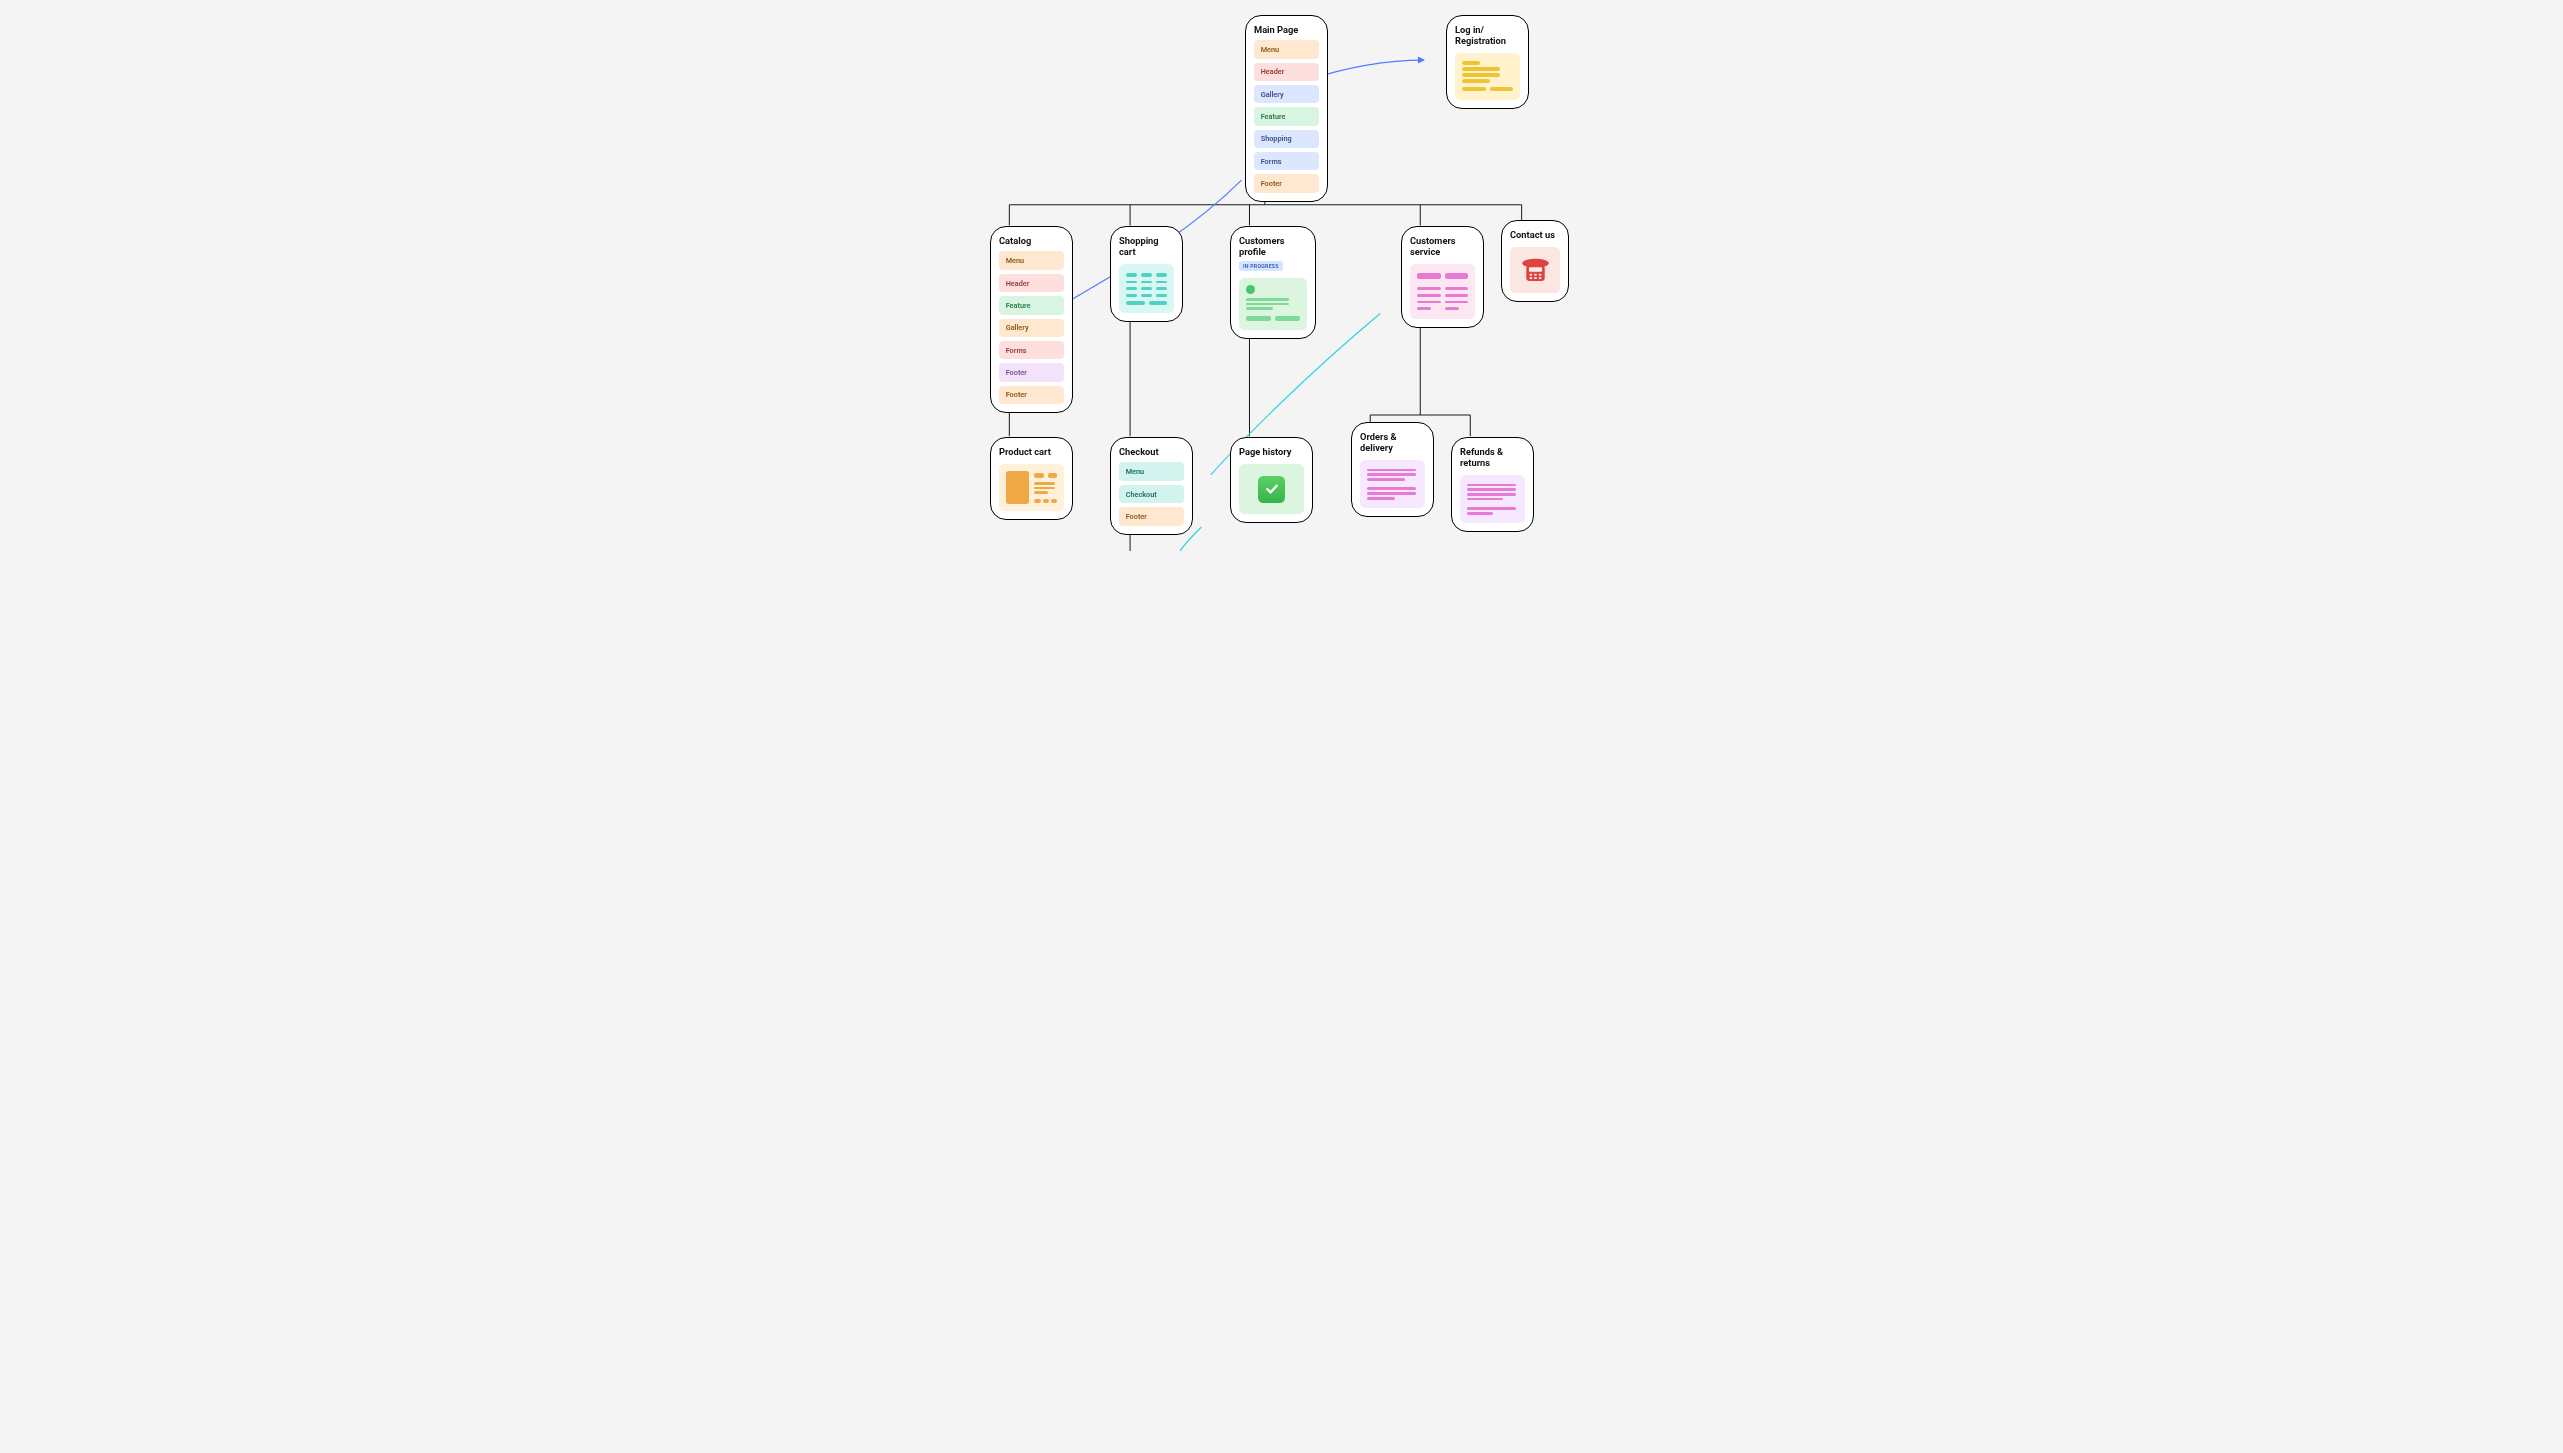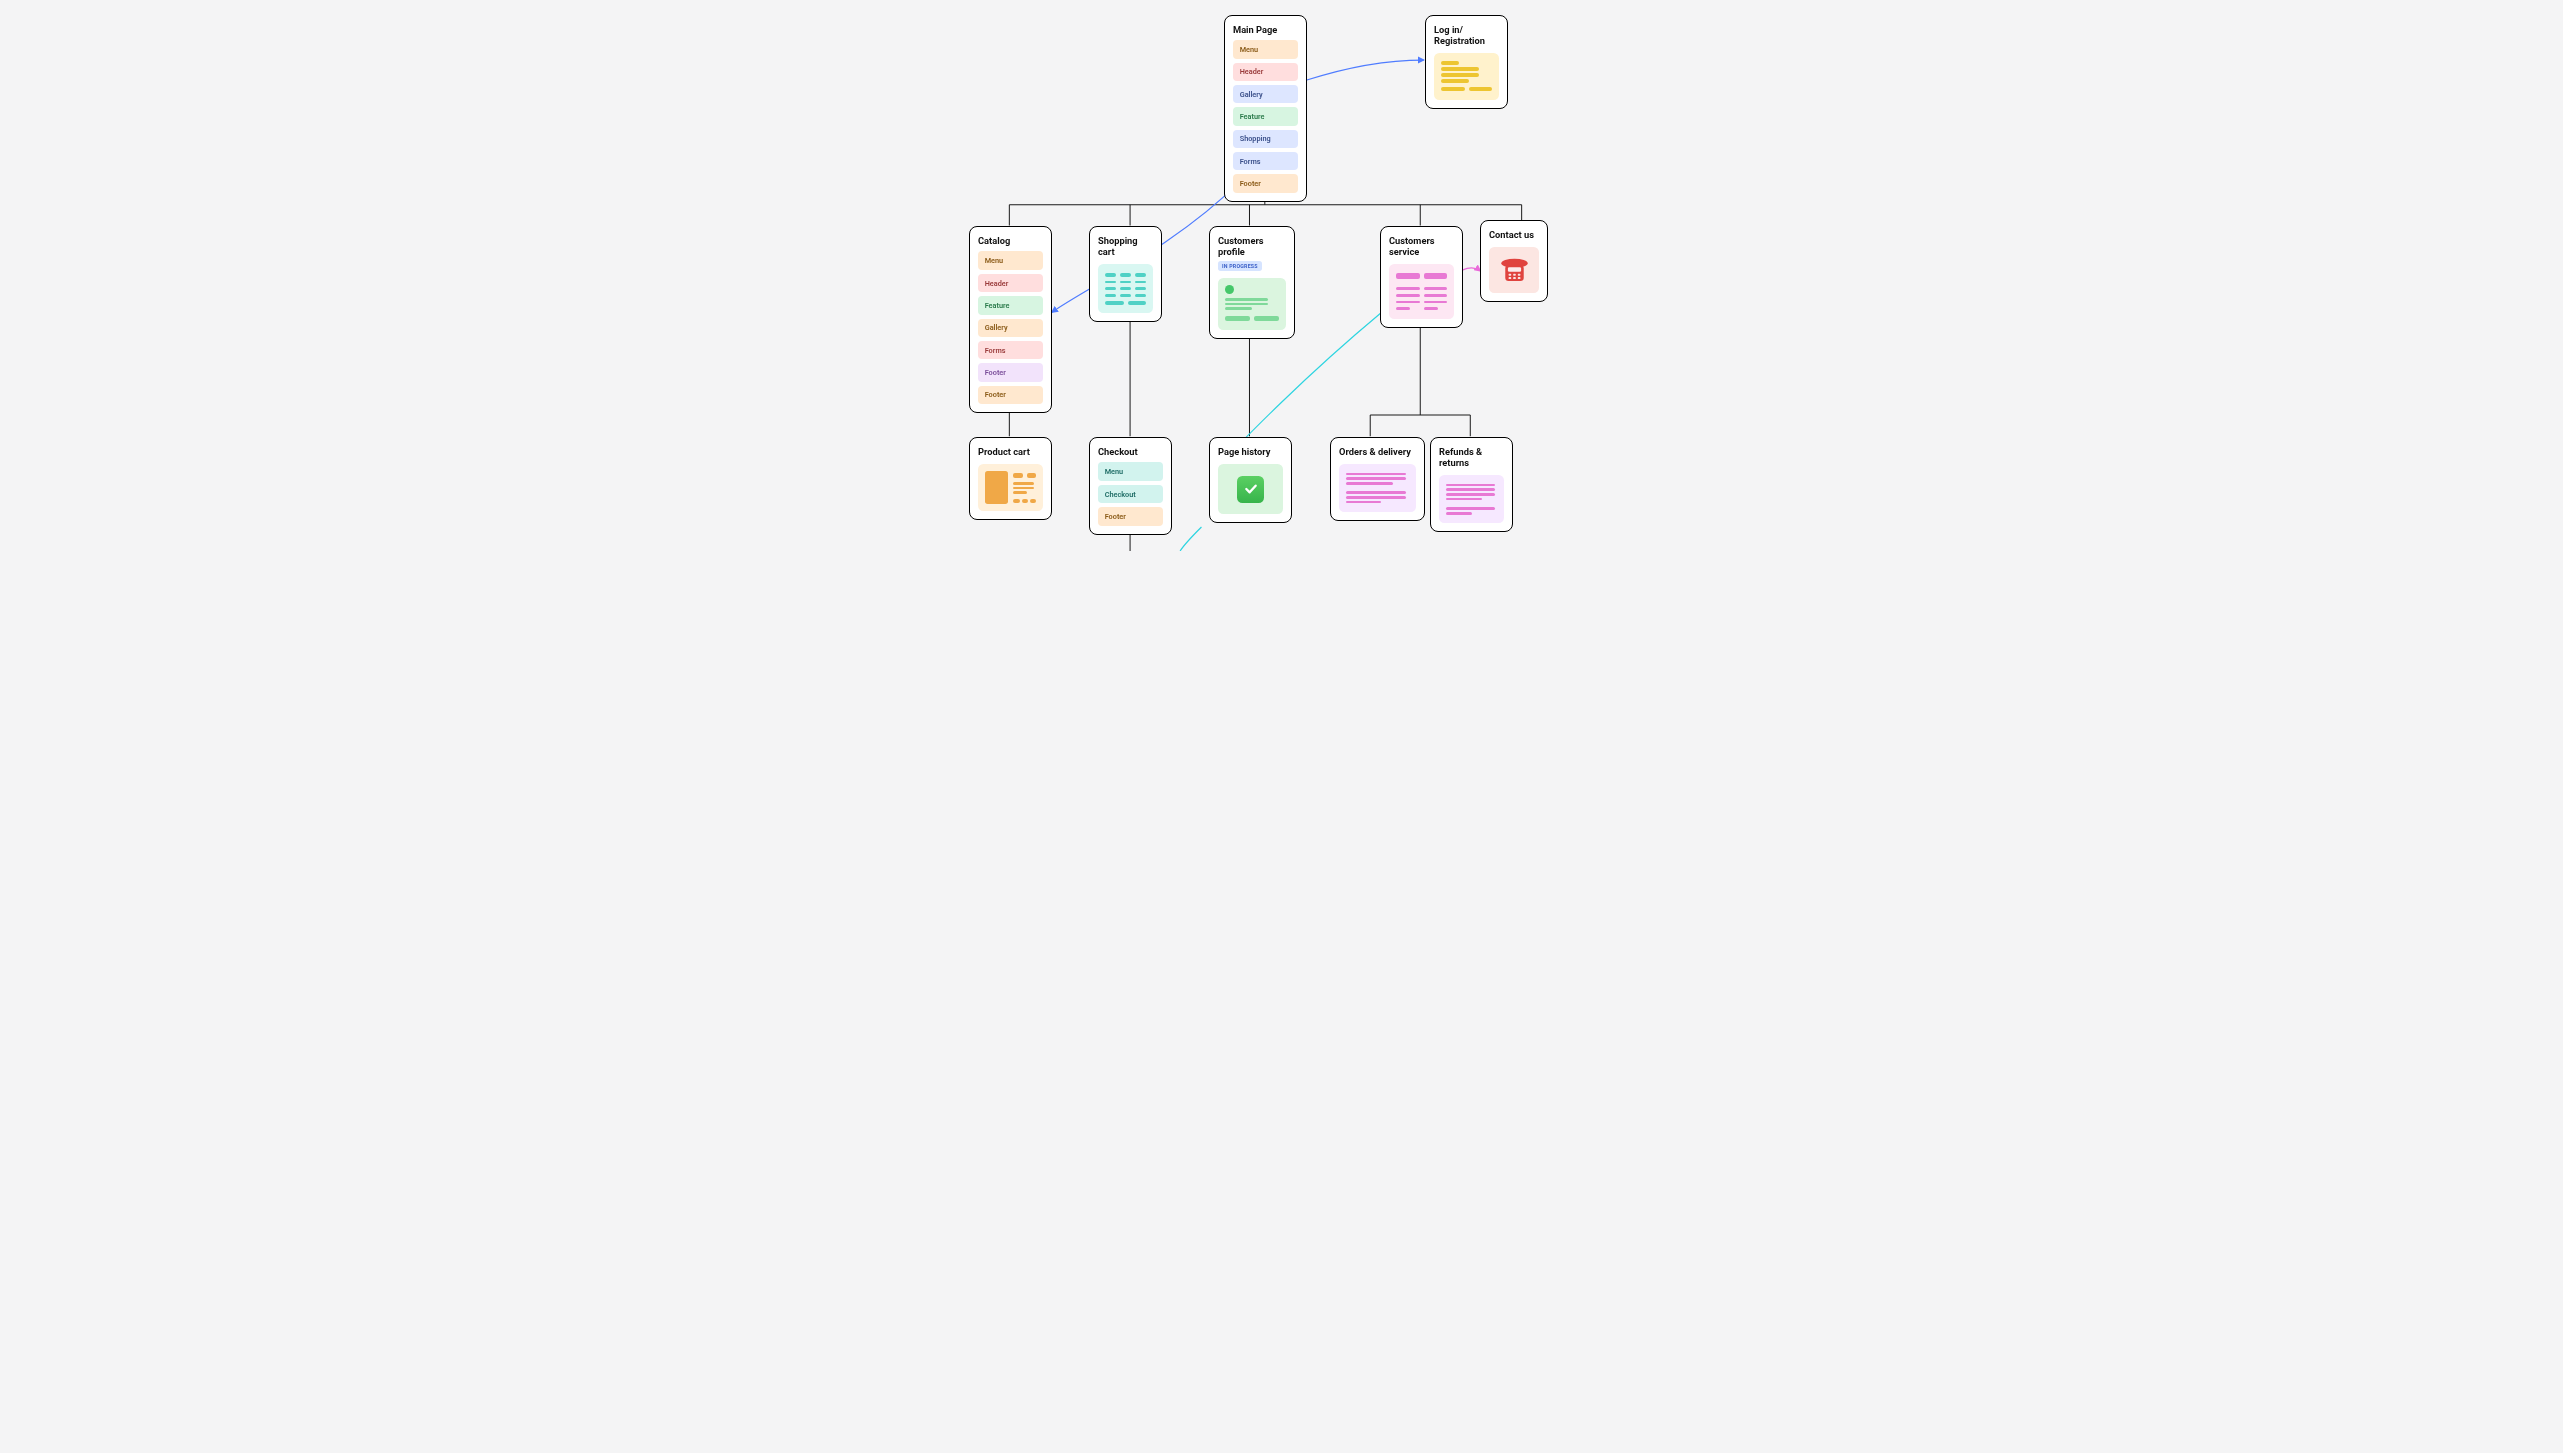--- a/index.html
+++ b/index.html
@@ -3,22 +3,22 @@
 <meta charset="utf-8">
 <style>
 html,body{
   margin:0;padding:0;width:100%;height:100%;
   background:#f4f4f5;
   font-family:-apple-system,BlinkMacSystemFont,"Segoe UI",Roboto,Helvetica,Arial,sans-serif;
 }
 #canvas{position:relative;width:961px;height:551px;margin:0 auto;background:#f4f4f5;}
 svg.connectors{position:absolute;left:0;top:0;pointer-events:none;}
 .node{
-  position:absolute;background:#fff;border:1.3px solid #000;border-radius:8px;
-  box-sizing:border-box;padding:8px;
+  position:absolute;background:#fff;border:1.3px solid #000;border-radius:16px;
+  box-sizing:border-box;padding:8px;margin-left:21px;
 }
 .node-title{font-weight:700;font-size:9.3px;color:#111;line-height:1.2;}
 .section-list{display:flex;flex-direction:column;gap:4px;margin-top:5.3px;}
 .section-item{
   border-radius:4px;padding:4.7px 6.7px;font-size:7.3px;font-weight:600;color:#333;
 }
 .badge{
   display:inline-block;font-size:5.3px;font-weight:700;letter-spacing:0.2px;
   background:#d6e4ff;color:#3a5fc8;border-radius:2.7px;padding:2px 4px;margin-top:4px;
 }
@@ -283,21 +283,21 @@
     <div class="check-wrap">
       <div class="check">
         <svg viewBox="0 0 24 24">
               <path d="M5 12 L10 17 L19 7" stroke="#fff" stroke-width="3.5" fill="none" stroke-linecap="round" stroke-linejoin="round"></path>
             </svg>
       </div>
     </div>
   </div>
 </div>
 
-<div class="node" style="left:529px;top:437px;width:95px;">
+<div class="node" style="left:529px;top:422px;width:83px;">
   <div class="node-title">Orders &amp; delivery</div>
   <div class="thumb thumb-lilac text-thumb">
     <div class="bar sm" style="width:95%"></div>
         <div class="bar sm" style="width:95%"></div>
     <div class="bar sm" style="width:75%"></div>
     <div style="height:2.7px"></div>
     <div class="bar sm" style="width:95%"></div>
         <div class="bar sm" style="width:95%"></div>
     <div class="bar sm" style="width:55%"></div>
   </div>

